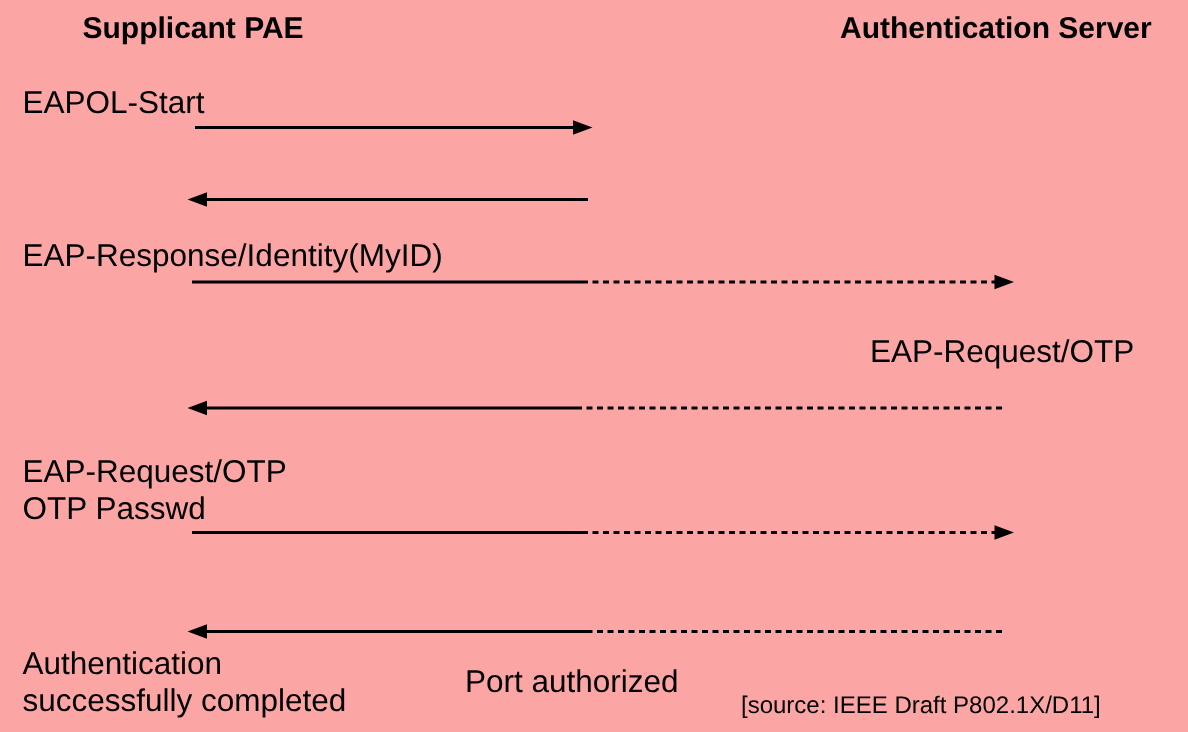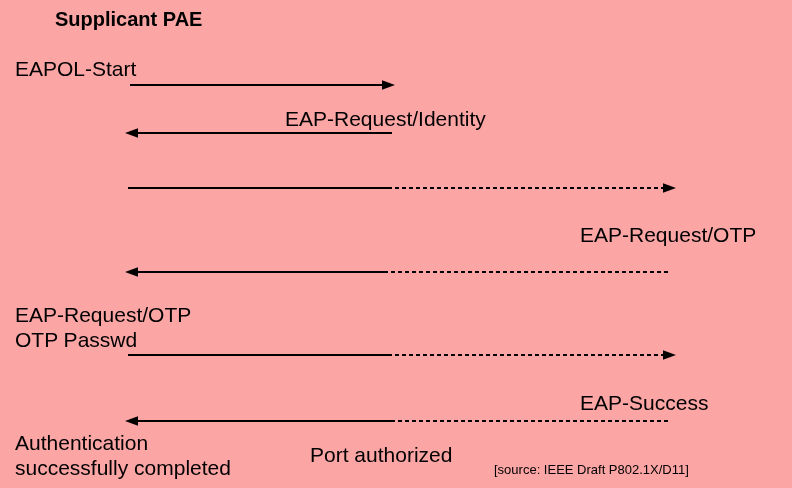--- a/index.html
+++ b/index.html
@@ -26,51 +26,51 @@
   .hdr {
     position: absolute;
     top: 8px;
     font-size: 20px;
     font-weight: bold;
     white-space: nowrap;
     color: #000;
   }
   .src {
     position: absolute;
-    font-size: 13px;
+    font-size: 16px;
     white-space: nowrap;
     color: #000;
   }
   svg.arrows {
     position: absolute;
     left: 0;
     top: 0;
     width: 792px;
     height: 488px;
   }
   svg.arrows line { stroke: #000; stroke-width: 2; }
   svg.arrows line.dash { stroke-dasharray: 4 3; stroke-width: 2; }
   svg.arrows polygon { fill: #000; stroke: none; }
 </style>
 </head>
 <body>
 
 <div class="canvas">
 
   <div class="hdr" style="left:55px;">Supplicant PAE</div>
+  <div class="hdr" style="left:560px;">Authentication Server</div>
 
   <div class="lbl" style="left:15px;  top:57px;">EAPOL-Start</div>
-  <div class="lbl" style="left:285px; top:107px;">EAP-Request/Identity</div>
+  <div class="lbl" style="left:15px;  top:159px;">EAP-Response/Identity(MyID)</div>
 
   <div class="lbl" style="left:580px; top:223px;">EAP-Request/OTP</div>
 
   <div class="lbl" style="left:15px;  top:303px;">EAP-Request/OTP</div>
   <div class="lbl" style="left:15px;  top:328px;">OTP Passwd</div>
 
-  <div class="lbl" style="left:580px; top:391px;">EAP-Success</div>
 
   <div class="lbl" style="left:310px; top:426px;margin-top:17px;">Port authorized</div>
   <div class="lbl" style="left:15px;  top:456px;">successfully completed</div>
   <div class="lbl" style="left:15px;  top:431px;">Authentication</div>
 
   <div class="src" style="left:494px; top:462px;">[source: IEEE Draft P802.1X/D11]</div>
 
   <svg class="arrows" viewBox="0 0 792 488" xmlns="http://www.w3.org/2000/svg">
 
     <g>

